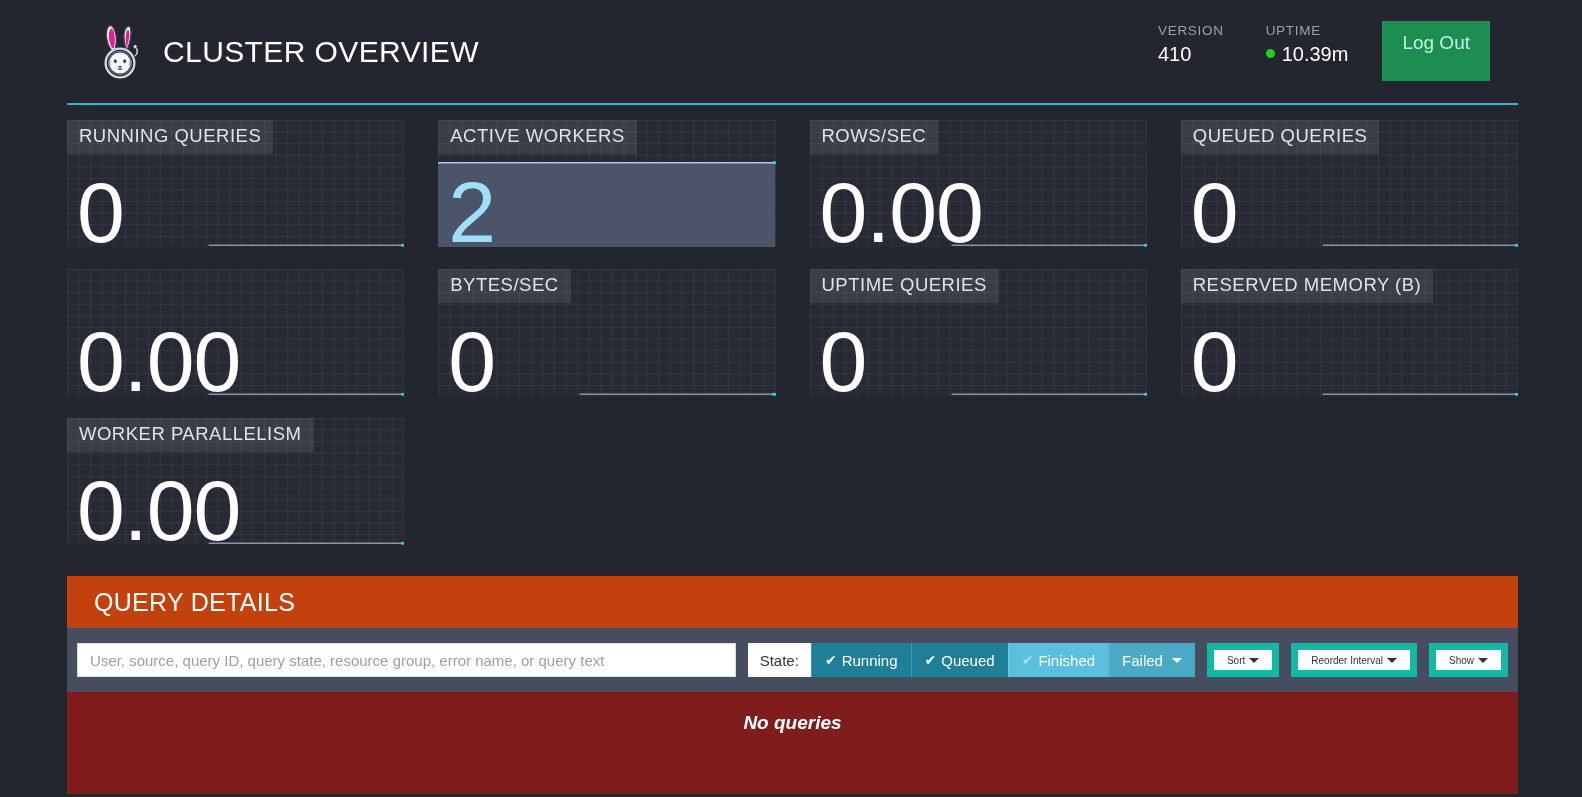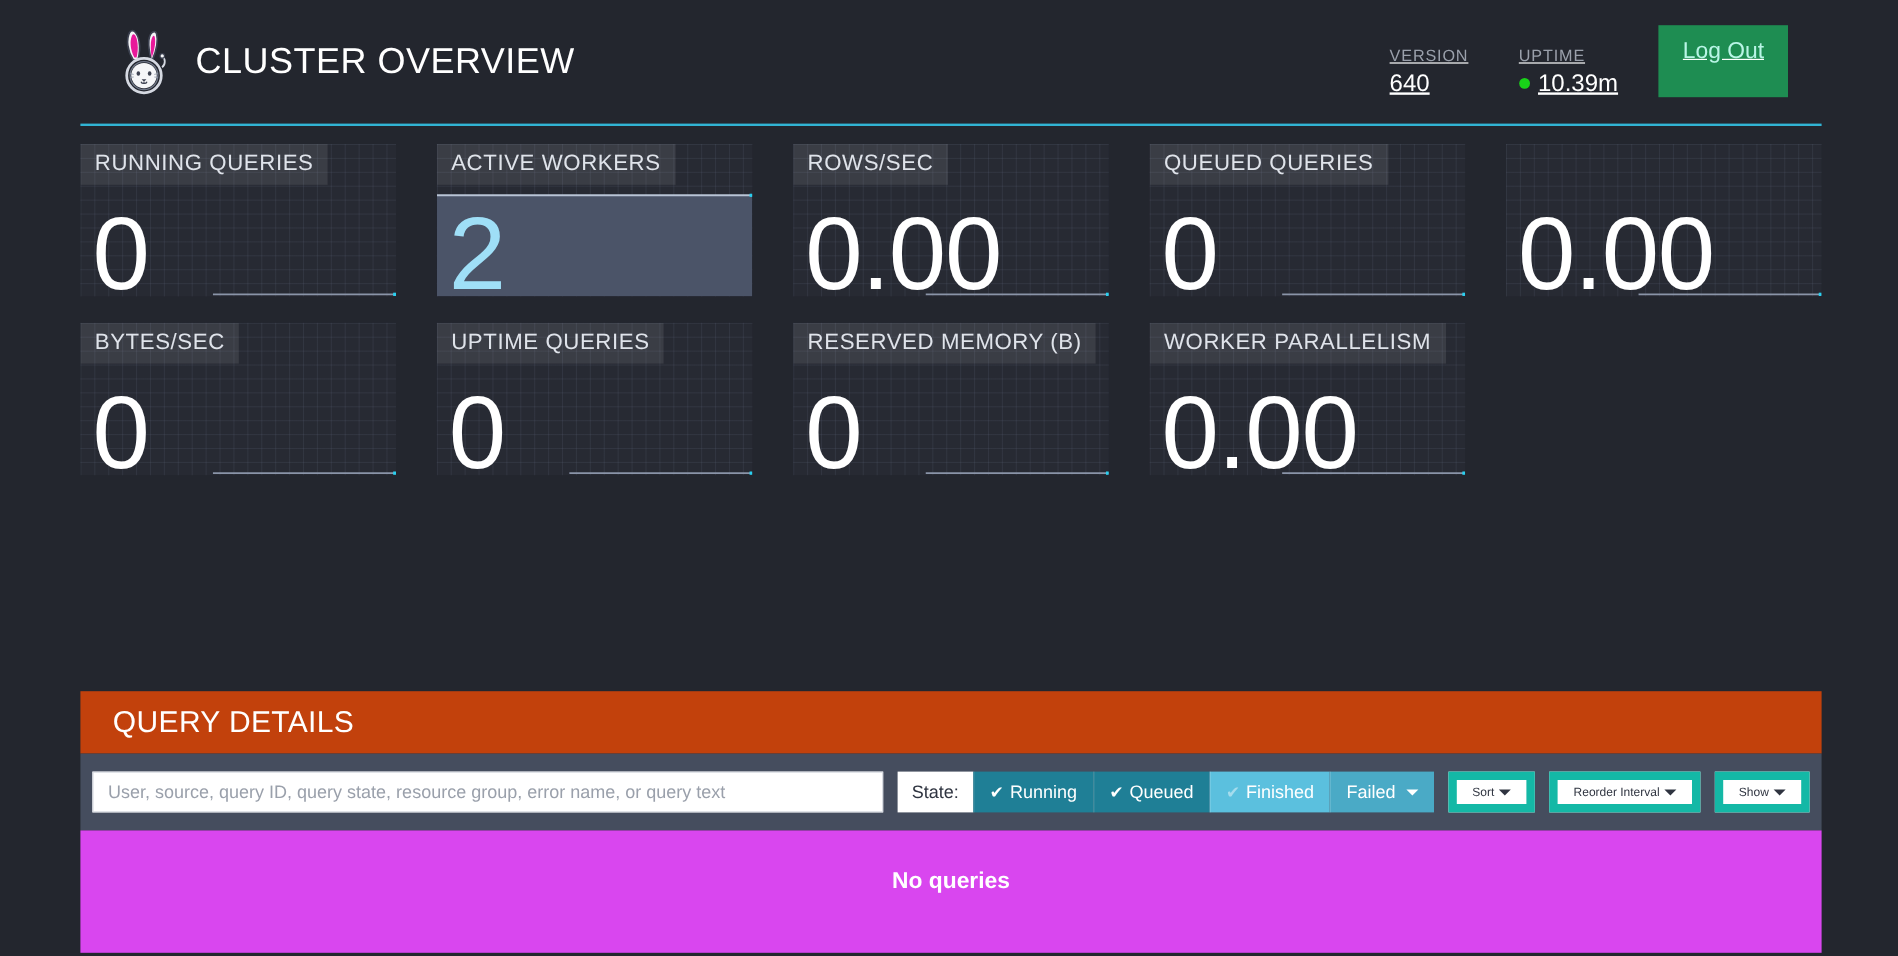--- a/index.html
+++ b/index.html
@@ -55,24 +55,23 @@
   .brand-title {
     font-size: 30px;
     font-weight: 400;
     letter-spacing: 0.4px;
     color: #ffffff;
     white-space: nowrap;
   }
 
   .header-right {
     display: flex;
-    align-items: flex-end;
+    align-items: flex-start;
     gap: 0;
     padding-right: 28px;
-    text-decoration: underline;
   }
 
   .meta {
     display: flex;
     flex-direction: column;
     justify-content: flex-end;
     margin-right: 42px;
     min-width: 0;
   }
 
@@ -118,21 +117,21 @@
     white-space: nowrap;
   }
 
   
   .stat-grid {
     position: absolute;
     left: 67px;
     top: 120px;
     width: 1451px;
     display: grid;
-    grid-template-columns: repeat(5, 1fr);
+    grid-template-columns: repeat(4, 1fr);
     column-gap: 34px;
     row-gap: 22px;
   }
 
   .stat-card {
     position: relative;
     height: 127px;
     background-color: #272a33;
     background-image:
       linear-gradient(to right, rgba(122,132,160,0.13) 1px, transparent 1px),
@@ -288,25 +287,26 @@
     padding: 0 13px;
     display: flex;
     align-items: center;
     cursor: pointer;
     white-space: nowrap;
     flex: 0 0 auto;
   }
 
   .panel-body {
     height: 102px;
-    background: #d946ef;
+    background: #7f1d1d;
     display: flex;
     align-items: flex-start;
     justify-content: center;
-    padding-top: 32px;
+    padding-top: 20px;
+    font-style: italic;
   }
 
   .empty-msg {
     font-size: 19px;
     font-weight: bold;
     color: #ffffff;
   }
 </style>
 </head>
 <body>
@@ -340,21 +340,21 @@
         <path d="M23 45.6 C24.6 45.6 25.3 44.8 25.5 44.1" fill="none" stroke="#3c4150" stroke-width="1"></path>
         <path d="M14.4 38 L11.6 37.4 M14.4 40.2 L11.6 40.4 M31.6 38 L34.4 37.4 M31.6 40.2 L34.4 40.4" stroke="#9aa2b2" stroke-width="0.8"></path>
       </svg>
       <div class="brand-title">CLUSTER OVERVIEW</div>
     </div>
 
     <div class="header-right">
 
       <div class="meta">
         <div class="meta-label">VERSION</div>
-        <div class="meta-value">640</div>
+        <div class="meta-value">410</div>
       </div>
 
 
       <div class="meta">
         <div class="meta-label">UPTIME</div>
         <div class="meta-value">
           <span class="status-dot"></span>
           <span>10.39m</span>
         </div>
       </div>

